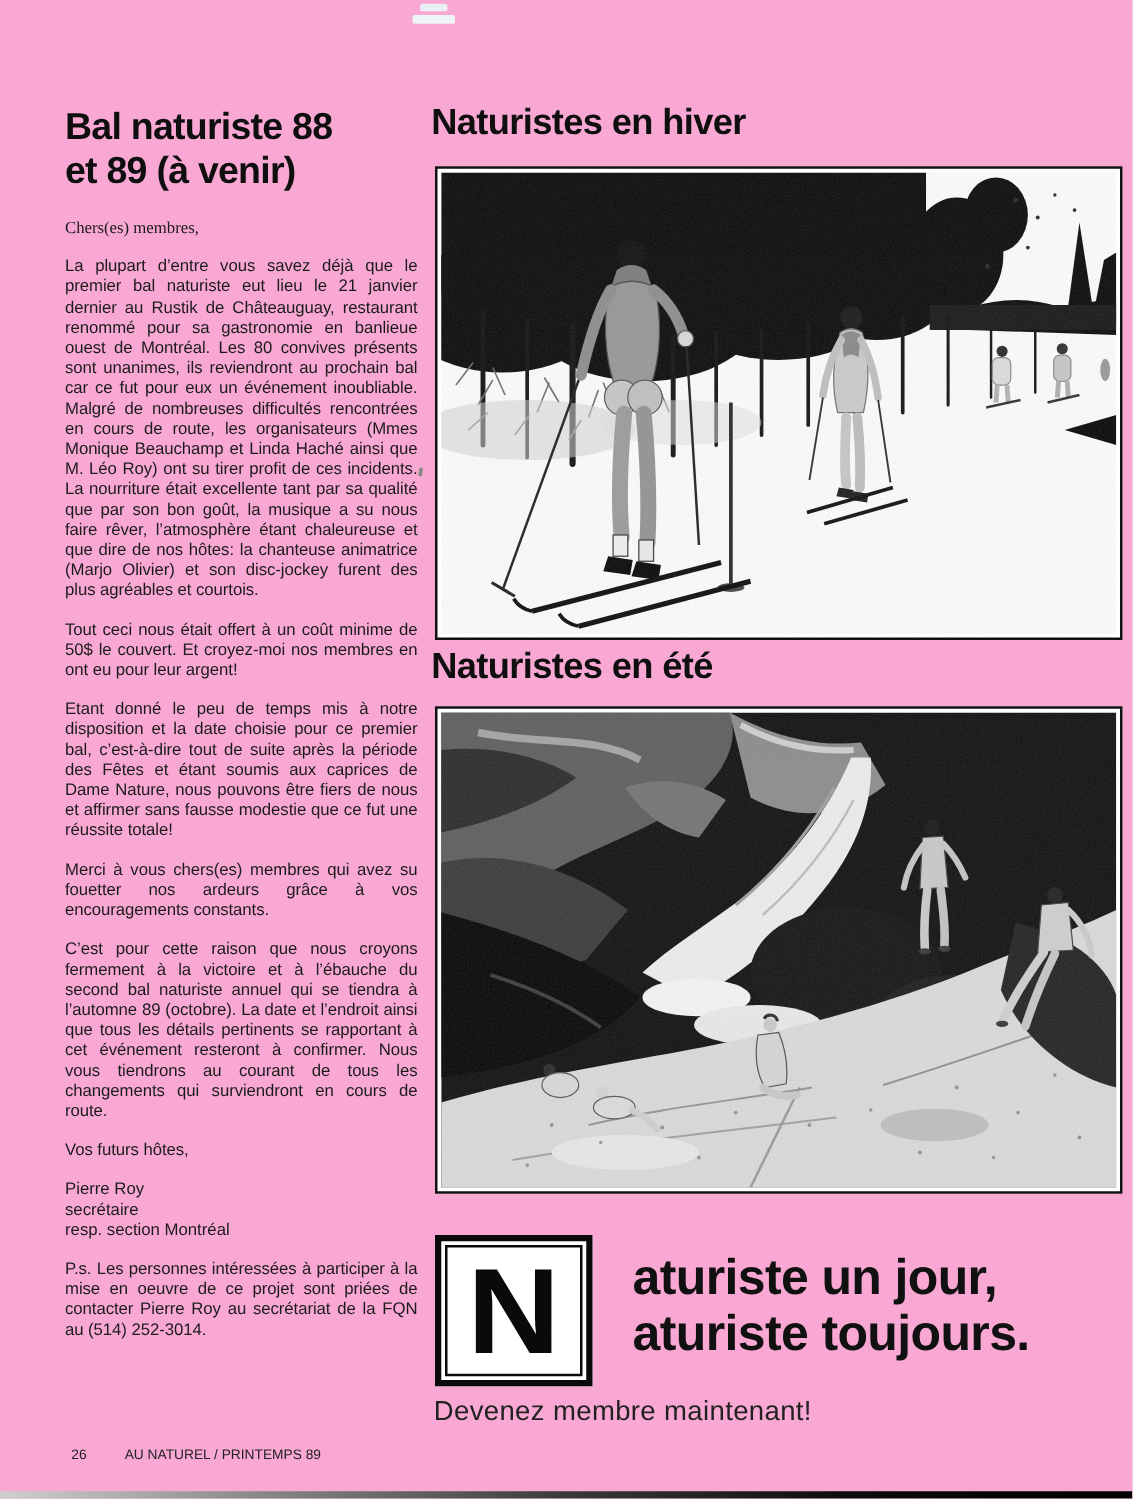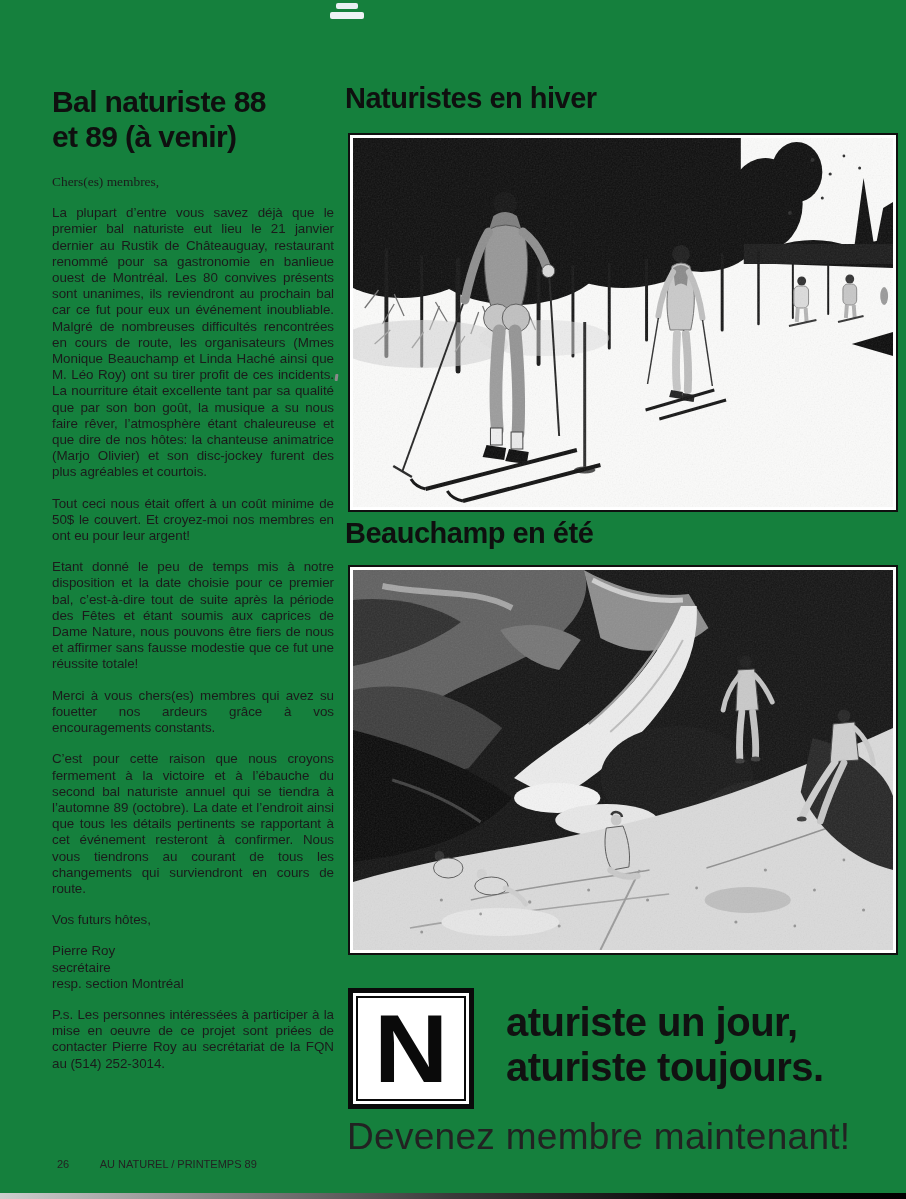--- a/index.html
+++ b/index.html
@@ -1,18 +1,18 @@
 <!DOCTYPE html>
 <html><head>
 <meta charset="utf-8">
 <style>
   html,body { margin:0; padding:0; background:#e9e9e9; }
   .page {
     position:relative; width:906px; height:1199px; margin:0 auto;
-    background:#15803d; overflow:hidden;
+    background:#f9a8d4; overflow:hidden;
     font-family:"Liberation Sans", sans-serif; color:#1b1b1b;
   }
 
   
   .article-col { position:absolute; left:52px; top:84px; width:282px; }
   .article-title {
     margin:0 0 20px 0; font-size:30px; font-weight:bold;
     line-height:35px; letter-spacing:-0.6px; color:#0f0f0f;
   }
   .salutation { margin:0 0 15px 0; font-size:13.4px; line-height:16.2px;font-family:Liberation Serif, serif; }
@@ -52,21 +52,21 @@
     font-size:97px; font-weight:700; line-height:1; color:#0a0a0a;
     transform:scaleX(1.06); letter-spacing:0;
   }
   .slogan {
     position:absolute; left:489px; top:983px; margin:17px;
     font-size:40px; line-height:45px; font-weight:700;
     letter-spacing:-0.5px; color:#111;
   }
   .cta {
     position:absolute; left:347px; top:1116px; margin:0;
-    font-size:37px; font-weight:400; letter-spacing:0.3px; color:#222;
+    font-size:22px; font-weight:400; letter-spacing:0.3px; color:#222;
   }
 
   
   .footer { position:absolute; left:57px; top:1158px; font-size:11px; color:#222; }
   .footer .page-num { margin-right:28px; }
 
   
   .smudge-a { position:absolute; left:336px; top:3px; width:22px; height:6px; background:#e9eff3; border-radius:2px; }
   .smudge-b { position:absolute; left:330px; top:12px; width:34px; height:7px; background:#eef3f6; border-radius:2px; }
   .ink-speck { position:absolute; left:335px; top:374px; width:3px; height:7px; background:#8a8a8a; border-radius:1px; transform:rotate(8deg); }
@@ -214,21 +214,21 @@
         <circle cx="506" cy="141" r="4.5" fill="#333333"></circle>
         <rect x="499" y="146" width="14" height="21" rx="5" fill="#c7c7c7" stroke="#8a8a8a"></rect>
         <path d="M503 167 L502 180 M510 167 L511 180" stroke="#b0b0b0" stroke-width="4"></path>
         <path d="M494 184 L520 178" stroke="#333333" stroke-width="2"></path>
         <ellipse cx="541" cy="158" rx="4" ry="9" fill="#9a9a9a"></ellipse>
       </g>
       <rect width="550" height="369" filter="url(#grain1)" opacity="0.13"></rect>
     </svg>
   </div>
 
-  <h2 class="col-heading heading-summer">Beauchamp en été</h2>
+  <h2 class="col-heading heading-summer">Naturistes en été</h2>
 
   <div class="photo-frame photo-summer">
     <svg viewBox="0 0 550 380" preserveAspectRatio="none" aria-hidden="true">
       <defs>
         <filter id="grain2">
             <feTurbulence type="fractalNoise" baseFrequency="0.7" numOctaves="2" stitchTiles="stitch"></feTurbulence>
             <feColorMatrix type="saturate" values="0"></feColorMatrix>
           </filter>
       </defs>
       <rect width="550" height="380" fill="#141414"></rect>

